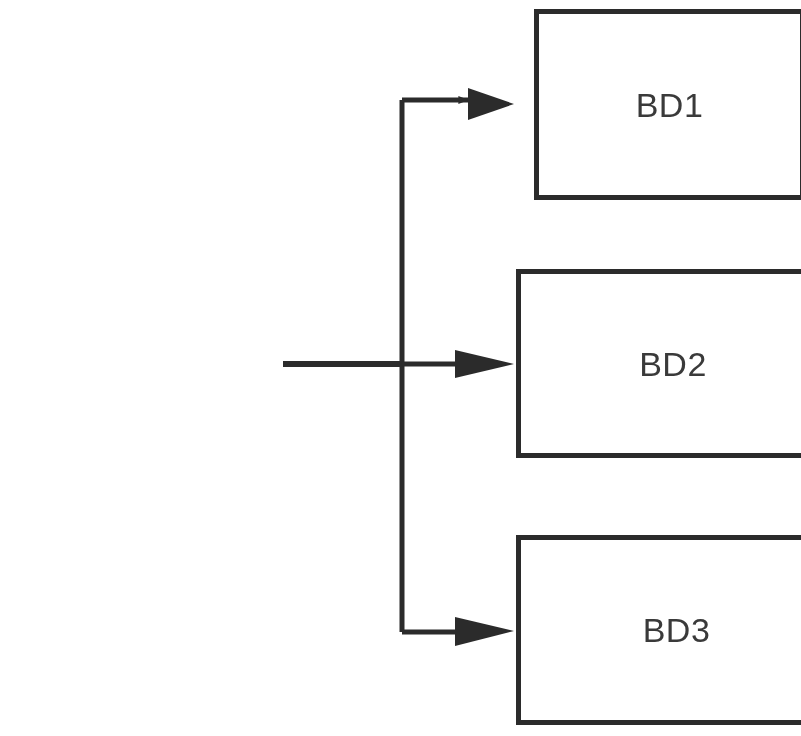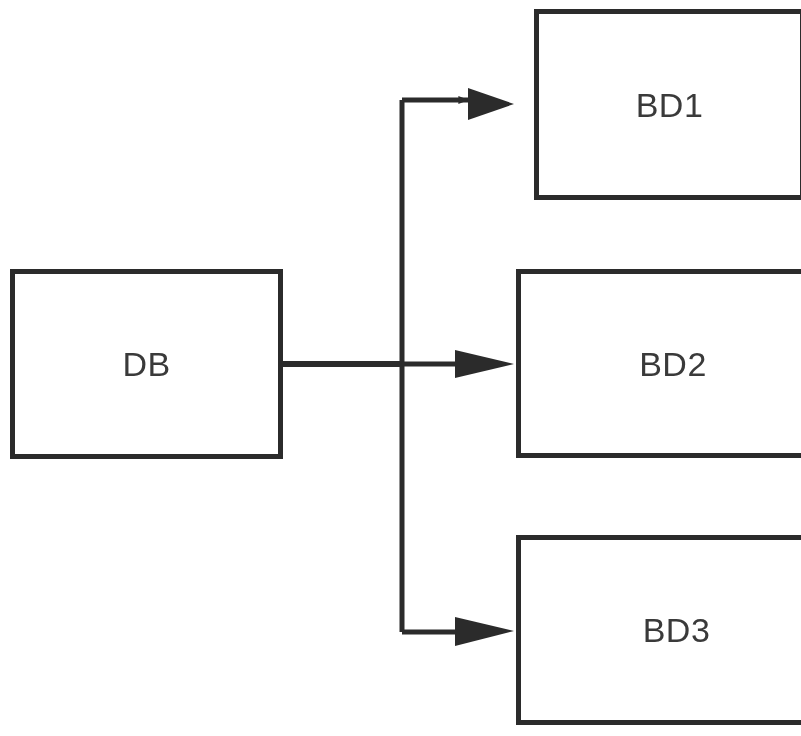--- a/index.html
+++ b/index.html
@@ -71,23 +71,20 @@
     <path d="M 402 100 L 468 100" stroke="#2b2b2b" stroke-width="5" fill="none" marker-end="url(#arrowhead)"></path>
     <path d="M 468 88 L 514 104 L 468 120 z" fill="#2b2b2b"></path>
 
     <path d="M 402 364 L 455 364" stroke="#2b2b2b" stroke-width="5" fill="none"></path>
     <path d="M 455 350 L 514 364 L 455 378 z" fill="#2b2b2b"></path>
 
     <path d="M 402 632 L 455 632" stroke="#2b2b2b" stroke-width="5" fill="none"></path>
     <path d="M 455 617 L 514 631 L 455 646 z" fill="#2b2b2b"></path>
   </svg>
 
-  <div class="node-box" id="node-db">
-    <span class="node-label">DB</span>
-  </div>
 
   <div class="node-box" id="node-bd1">
     <span class="node-label">BD1</span>
   </div>
 
   <div class="node-box" id="node-bd2">
     <span class="node-label">BD2</span>
   </div>
 
   <div class="node-box" id="node-bd3">

